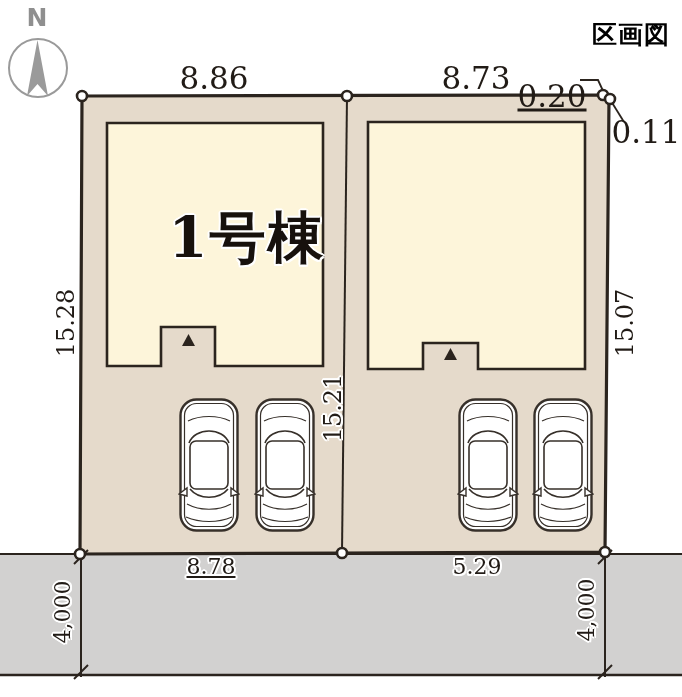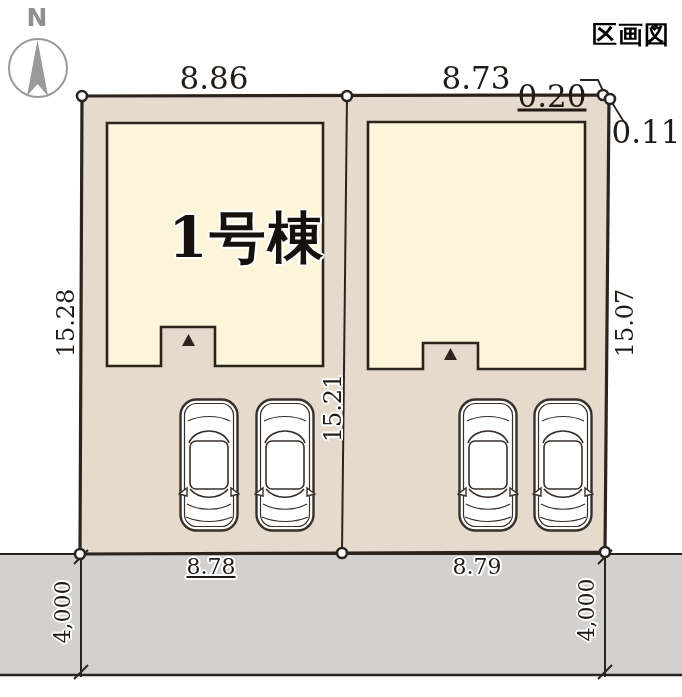--- a/index.html
+++ b/index.html
@@ -104,21 +104,21 @@
   <div class="txt dim" style="left:214px;top:78px;">8.86</div>
   <div class="txt dim" style="left:476px;top:78px;">8.73</div>
   <div class="txt dim" style="left:552px;top:96px;text-decoration:underline;">0.20</div>
   <div class="txt dim" style="left:646px;top:132px;">0.11</div>
 
   <div class="txt rot dim" style="left:66px;top:323px;font-size:24px;">15.28</div>
   <div class="txt rot dim halo" style="left:333px;top:408px;font-size:24px;">15.21</div>
   <div class="txt rot dim" style="left:625px;top:323px;font-size:24px;">15.07</div>
 
   <div class="txt dim-sm halo" style="left:211px;top:567px;text-decoration:underline;">8.78</div>
-  <div class="txt dim-sm halo" style="left:477px;top:567px;">8.79</div>
+  <div class="txt dim-sm halo" style="left:477px;top:567px;">5.29</div>
 
   <div class="txt rot dim-sm halo" style="left:63px;top:612px;">4,000</div>
   <div class="txt rot dim-sm halo" style="left:587px;top:610px;">4,000</div>
 
   <div class="txt bldg-label halo" style="left:215px;top:237px;margin-left:32px;">1号棟</div>
 
 
 </div>
 
 </body></html>

